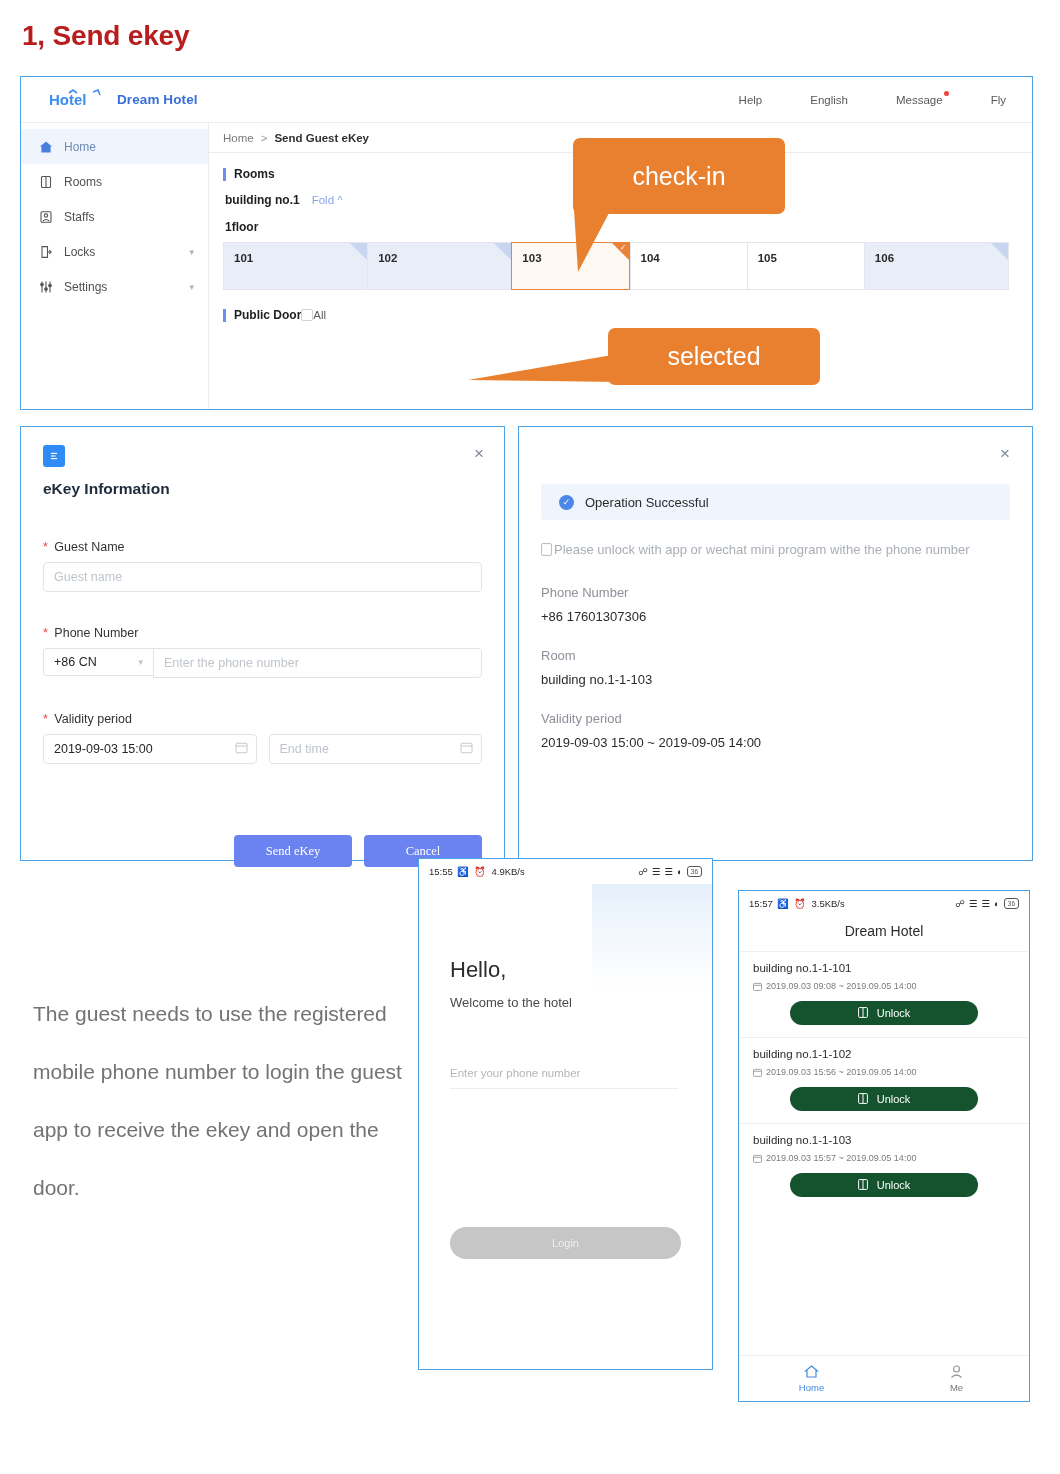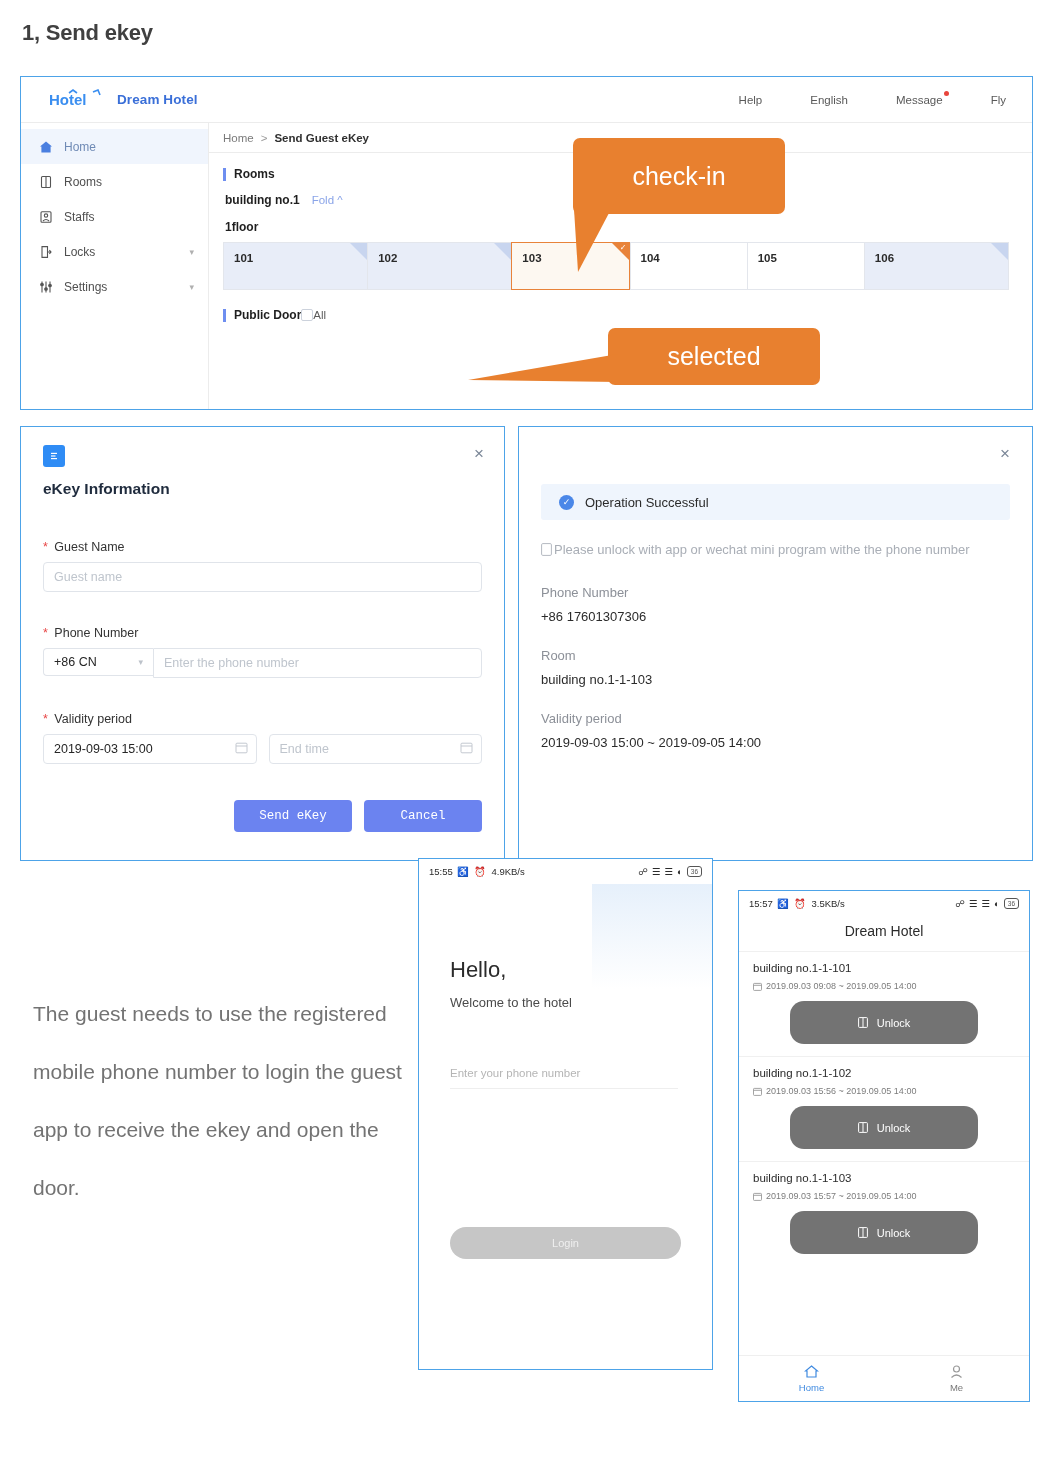--- a/index.html
+++ b/index.html
@@ -9,23 +9,23 @@
     font-family: "Liberation Sans", sans-serif;
     color: #333;
     overflow: hidden;
     position: relative;
   }
 
   
   .page-title {
     position: absolute;
     left: 22px; top: 20px;
-    font-size: 22px;
+    font-size: 28px;
     font-weight: 700;
-    color: #404040;
+    color: #b91c1c;
     letter-spacing: -0.2px;
   }
 
   
   .webapp {
     position: absolute;
     left: 20px; top: 76px;
     width: 1013px; height: 334px;
     border: 1.5px solid #4da3e8;
     background: #fff;
@@ -195,21 +195,22 @@
   }
   .dlg-btns {
     display: flex; gap: 12px; justify-content: flex-end;
     padding: 0 22px; margin-top: 36px;
   }
   .btn {
     height: 32px; min-width: 118px;
     border: none; border-radius: 4px;
     background: #6b83f0; color: #fff;
     font-size: 12.5px; cursor: pointer;
-    font-family: Liberation Mono, monospace;
+    font-family: Liberation Serif, serif;
+    margin-top: 35px;
   }
 
   
   .dlg-ok {
     position: absolute;
     left: 518px; top: 426px;
     width: 515px; height: 435px;
     border: 1.5px solid #4da3e8;
     background: #fff;
   }
@@ -299,22 +300,22 @@
   }
   .p2-item { padding: 10px 0 12px; border-top: 1px solid #f0f0f0; }
   .p2-room {
     font-size: 11.5px; color: #2b2b2b; margin-left: 14px;
   }
   .p2-dates {
     font-size: 9px; color: #7c7c7c; margin: 7px 0 0 14px;
     display: flex; align-items: center; gap: 4px;
   }
   .p2-unlock {
-    display: block; margin: 10px auto 0; width: 188px; height: 43px;
-    border-radius: 14px; background: #737373; color: #fff;
+    display: block; margin: 10px auto 0; width: 188px; height: 24px;
+    border-radius: 14px; background: #14532d; color: #fff;
     border: none; font-size: 11px; cursor: pointer;
     font-family: "Liberation Sans", sans-serif;
   }
   .p2-unlock span { margin-left: 6px; }
   .p2-tabbar {
     position: absolute; left: 0; right: 0; bottom: 0; height: 46px;
     border-top: 1px solid #efefef; display: flex;
   }
   .p2-tab {
     flex: 1; display: flex; flex-direction: column;

